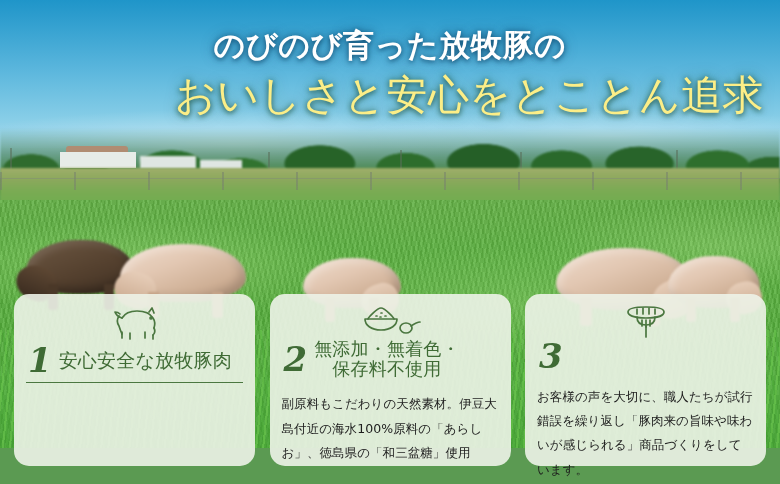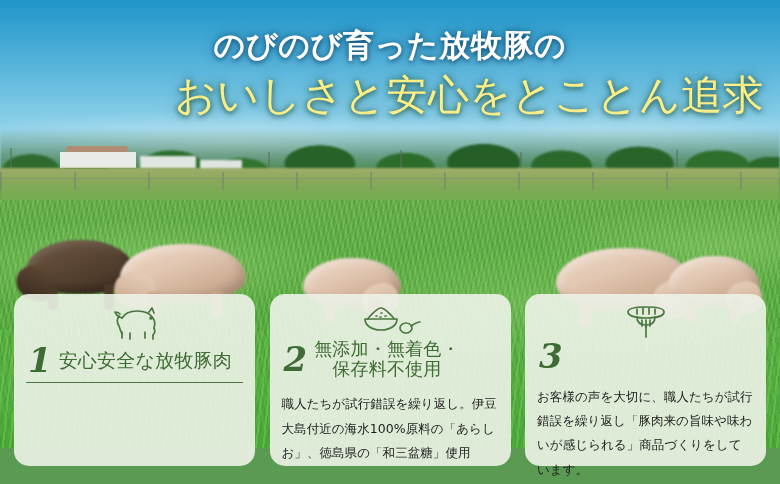--- a/index.html
+++ b/index.html
@@ -275,21 +275,21 @@
         </svg>
       </div>
       <div class="card-head">
         <span class="num">2</span>
         <span class="card-title two">
           <span>無添加・無着色・</span><br>
           <span>保存料不使用</span>
         </span>
       </div>
       <div class="rule"></div>
-      <div class="card-body">職人たちが試行錯誤を繰り返し。伊豆大島付近の海水100%原料の「あらしお」、徳島県の「和三盆糖」使用</div>
+      <div class="card-body">副原料もこだわりの天然素材。伊豆大島付近の海水100%原料の「あらしお」、徳島県の「和三盆糖」使用</div>
     </div>
 
     <div class="card">
       <div class="card-icon">
         <svg width="52" height="36" viewBox="0 0 52 36" fill="none" stroke="#4b7740" stroke-width="1.7" stroke-linecap="round" stroke-linejoin="round">
           <path d="M8 8c0-3 5-5 18-5s18 2 18 5-5 6-18 6S8 11 8 8z"></path>
           <path d="M17 5v5M23 4v6M29 4v6M35 5v5"></path>
           <path d="M17 13c0 5 3 8 9 8s9-3 9-8"></path>
           <path d="M22 16v6M26 16v7M30 16v6"></path>
           <path d="M26 22v11"></path>

